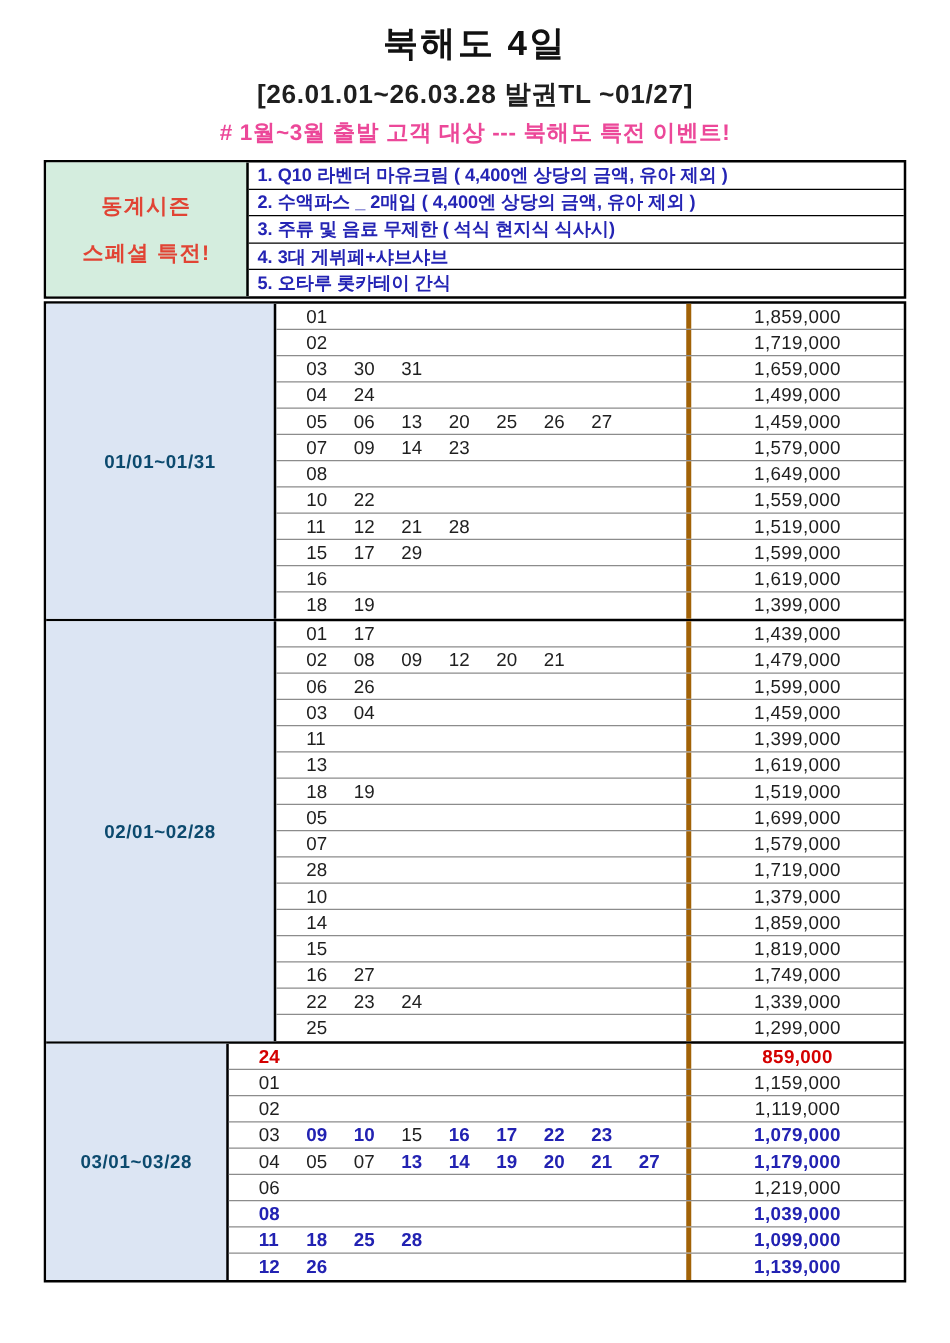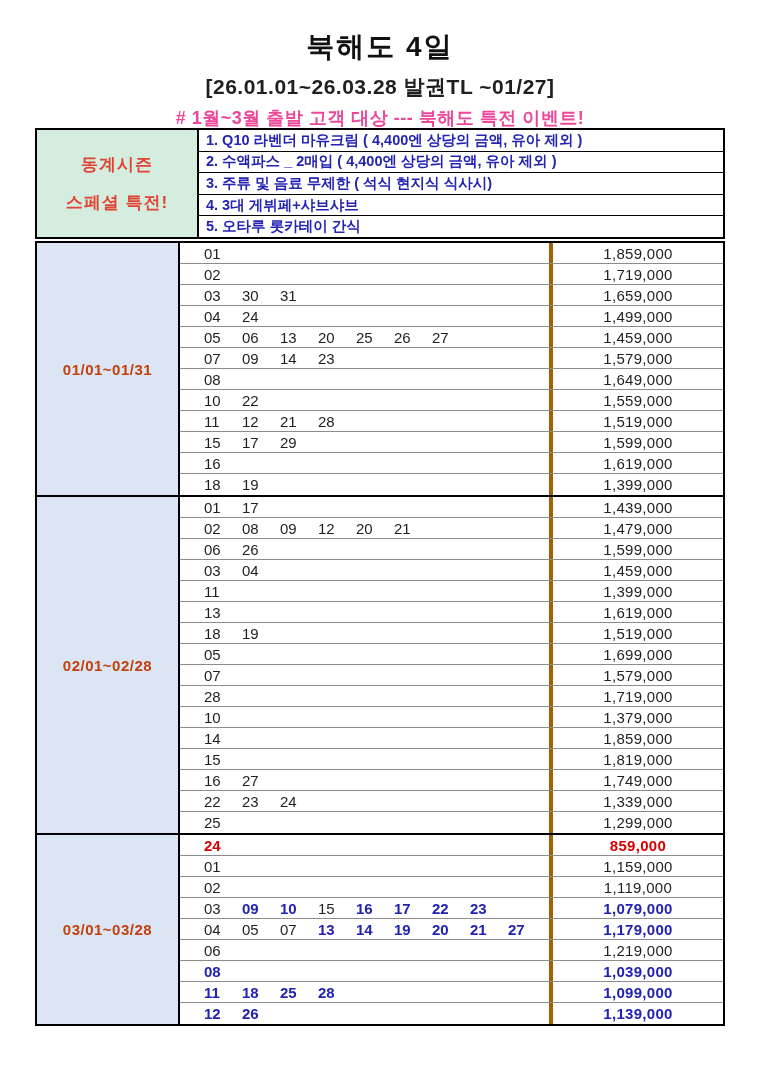--- a/index.html
+++ b/index.html
@@ -4,21 +4,21 @@
 <style>
   * { margin:0; padding:0; box-sizing:border-box; }
   html,body { background:#ffffff; }
   body {
     width:760px; height:1074px;
     font-family:"Liberation Sans", sans-serif;
     color:#1f1f1f;
     position:relative;
     overflow:hidden;
   }
-  .header { text-align:center; padding-top:28px; }
+  .header { text-align:center; padding-top:16px; }
   .title { font-size:28px; font-weight:800; letter-spacing:2px; color:#111; }
   .subtitle { font-size:21px; font-weight:700; margin-top:7px; letter-spacing:0.5px; }
   .promo-note { font-size:18px; font-weight:700; color:#ec4899; margin-top:5px; letter-spacing:0.5px; }
 
   .special-box {
     position:absolute; left:35px; top:128px; width:690px; height:111px;
     border:2px solid #000; display:flex; background:#fff;
   }
   .special-label {
     width:162px; border-right:2px solid #000; background:#d4edde;
@@ -33,23 +33,23 @@
   }
   .special-item:last-child { border-bottom:none; }
 
   .price-table {
     position:absolute; left:35px; top:241px; width:690px;
     border:2px solid #000; background:#fff;
   }
   .group { display:flex; border-bottom:2px solid #000; }
   .group:last-child { border-bottom:none; }
   .group-label {
-    width:143px; border-right:2px solid #000; background:#dce5f3;
+    width:184px; border-right:2px solid #000; background:#dce5f3;
     display:flex; align-items:center; justify-content:center;
-    font-weight:700; font-size:15px; color:#c2410c; letter-spacing:0.5px;
+    font-weight:700; font-size:15px; color:#0c4a6e; letter-spacing:0.5px;
   }
   .group-rows { flex:1; display:flex; flex-direction:column; }
   .prow { display:flex; height:21px; border-bottom:1px solid #8c8c8c; }
   .prow:last-child { border-bottom:none; }
   .dates-cell {
     flex:1; display:flex; align-items:center; padding-left:24px;
     border-right:4px solid #a16207; font-size:15px; overflow:hidden;
   }
   .date { width:38px; flex:0 0 auto; }
   .price-cell {

